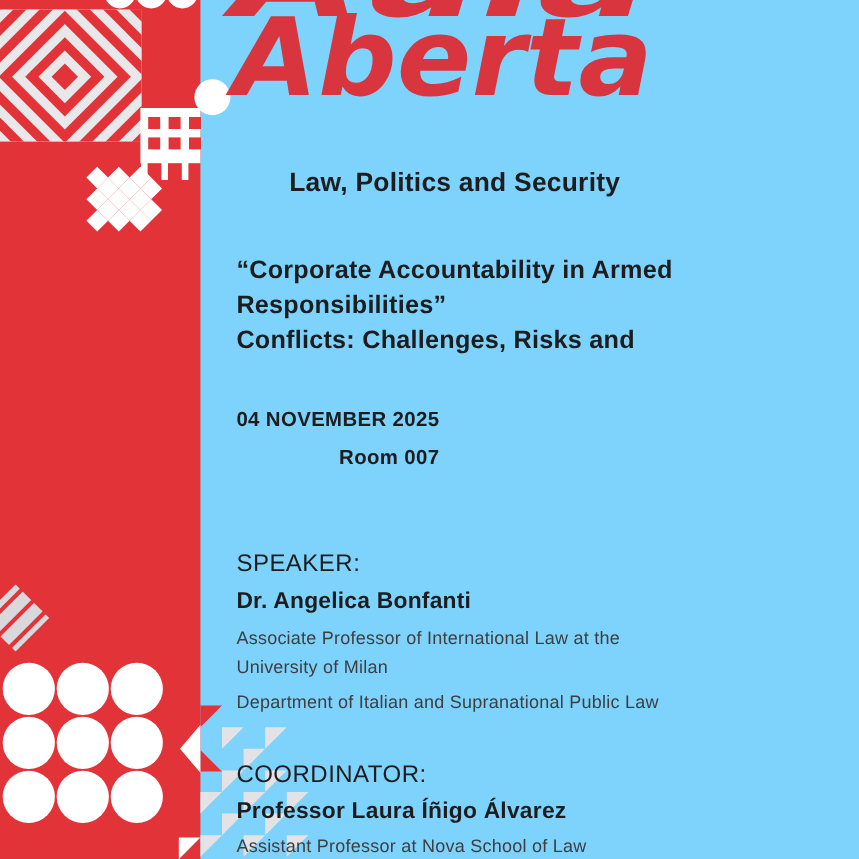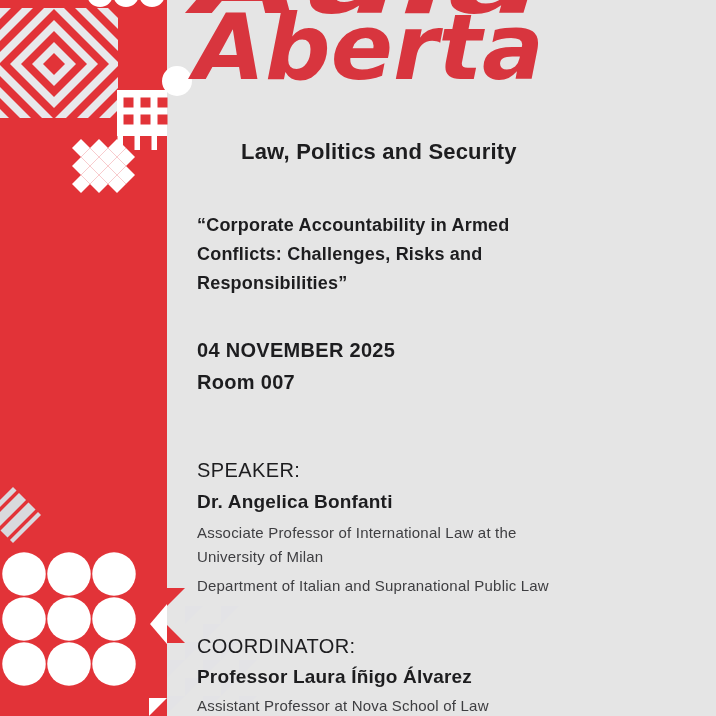--- a/index.html
+++ b/index.html
@@ -1,26 +1,26 @@
 <!DOCTYPE html>
 <html><head>
 <meta charset="utf-8">
 <style>
   html,body{margin:0;padding:0;}
   body{width:716px;height:716px;overflow:hidden;background:#ffffff;position:relative;
        font-family:"Liberation Sans", sans-serif;}
-  .poster{position:absolute;inset:0;width:716px;height:716px;overflow:hidden;background:#e5e5e5;}
+  .poster{position:absolute;inset:0;width:716px;height:716px;overflow:hidden;background:#7dd3fc;}
   .deco{position:absolute;left:0;top:0;z-index:1;}
   .titleSvg{position:absolute;left:192px;top:0;z-index:2;overflow:visible;}
   .txt{position:absolute;left:197px;z-index:3;}
   .subtitle{top:138px;font-size:22px;line-height:28px;font-weight:bold;color:#1d1d1f;letter-spacing:.2px;margin-left:44px;}
   .topic{top:211px;}
-  .topic div{font-size:18px;line-height:29px;font-weight:bold;color:#1d1d1f;letter-spacing:.2px;}
+  .topic div{font-size:21px;line-height:29px;font-weight:bold;color:#1d1d1f;letter-spacing:.2px;}
   .details{top:334px;}
-  .details div{font-size:20px;line-height:32px;font-weight:bold;color:#1d1d1f;letter-spacing:.3px;}
+  .details div{font-size:17px;line-height:32px;font-weight:bold;color:#1d1d1f;letter-spacing:.3px;text-align:right;}
   .label{font-size:20px;line-height:22px;font-weight:normal;color:#1d1d1f;letter-spacing:.4px;}
   .name{font-size:19px;line-height:24px;font-weight:bold;color:#1d1d1f;letter-spacing:.2px;}
   .body-line{font-size:15px;line-height:24px;font-weight:normal;color:#3e3e41;letter-spacing:.2px;}
   .speaker-label{top:459px;}
   .speaker-name{top:490px;}
   .speaker-role{top:521px;}
   .speaker-dept{top:574px;}
   .coord-label{top:635px;}
   .coord-name{top:665px;}
   .coord-role{top:694px;}
@@ -149,22 +149,22 @@
 
   <svg class="titleSvg" width="380" height="110" viewBox="0 0 380 110">
     <text x="2" y="13" font-family="DejaVu Sans, sans-serif" font-size="90" font-style="italic" font-weight="bold" fill="#D8353E" textLength="348" lengthAdjust="spacingAndGlyphs">Aula</text>
     <text x="2" y="79" font-family="DejaVu Sans, sans-serif" font-size="90" font-style="italic" font-weight="bold" fill="#D8353E" textLength="350" lengthAdjust="spacingAndGlyphs">Aberta</text>
   </svg>
 
   <div class="txt subtitle">Law, Politics and Security</div>
 
   <div class="txt topic">
     <div>“Corporate Accountability in Armed</div>
+    <div>Responsibilities”</div>
     <div>Conflicts: Challenges, Risks and</div>
-    <div>Responsibilities”</div>
   </div>
 
   <div class="txt details">
     <div>04 NOVEMBER 2025</div>
     <div>Room 007</div>
   </div>
 
   <div class="txt label speaker-label">SPEAKER:</div>
   <div class="txt name speaker-name">Dr. Angelica Bonfanti</div>
   <div class="txt speaker-role">

